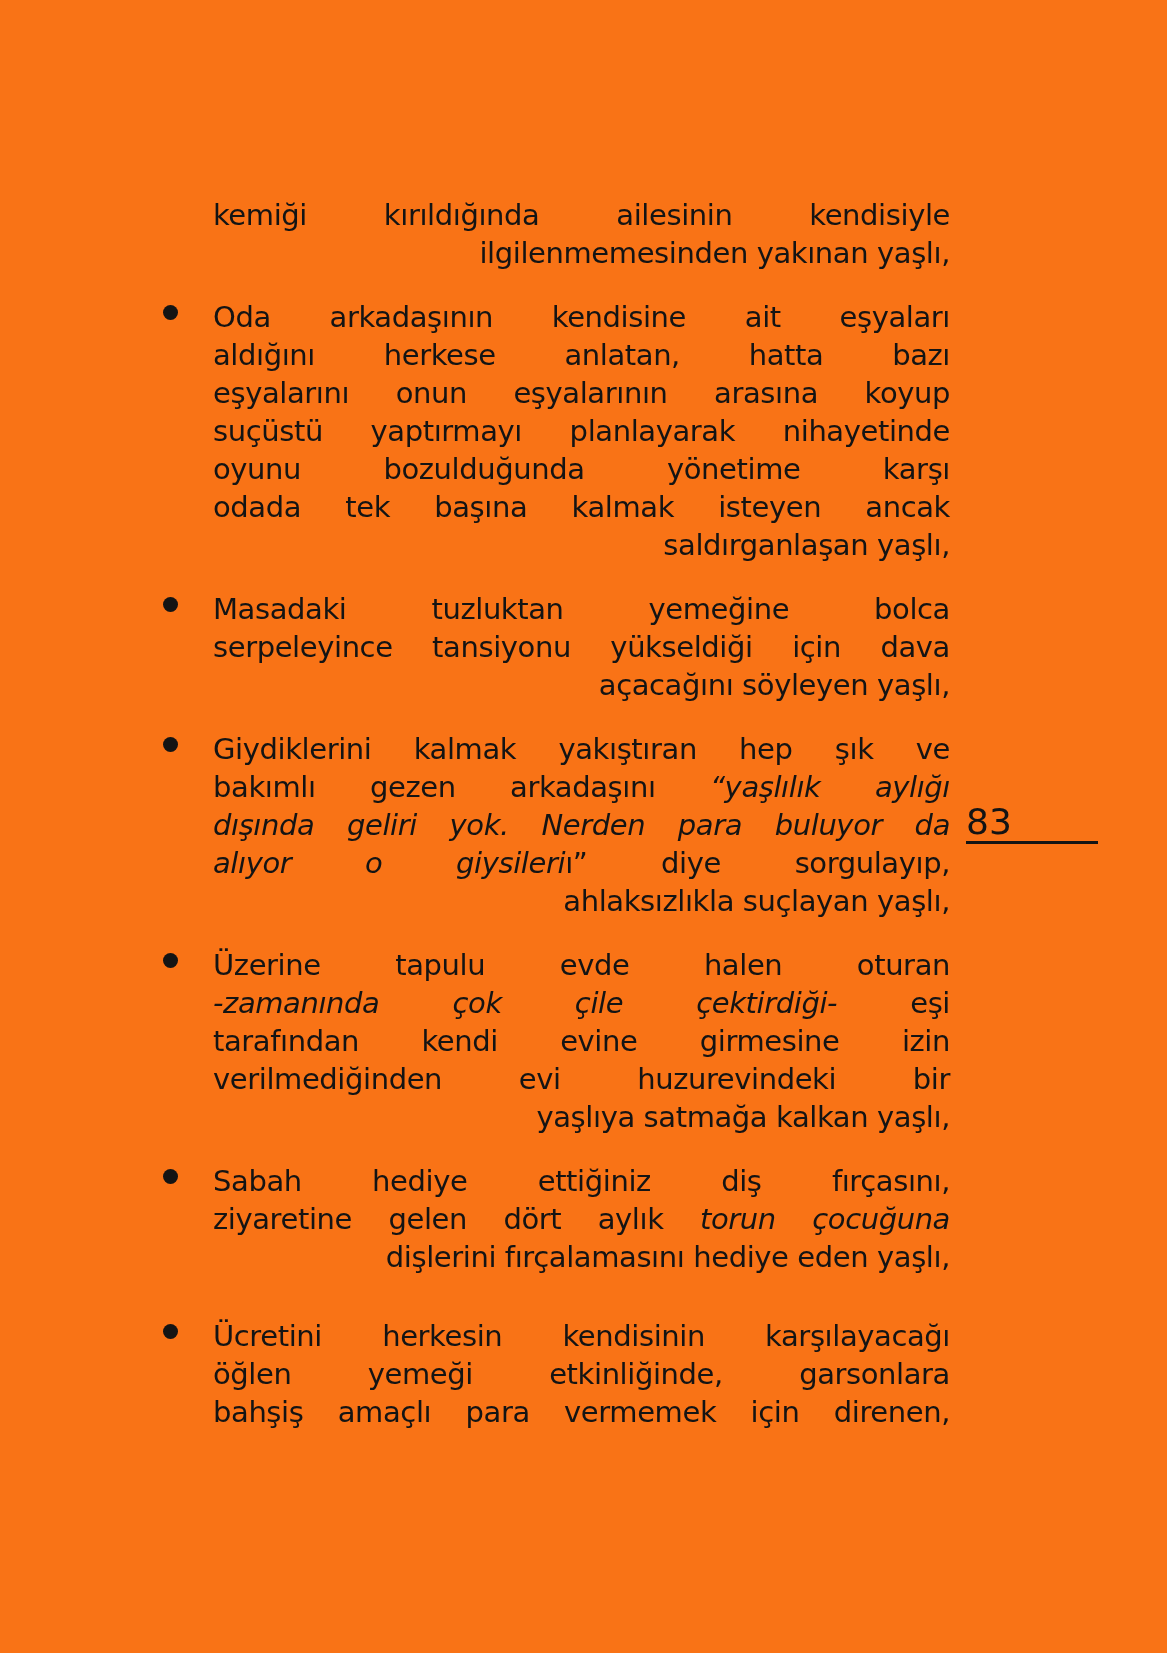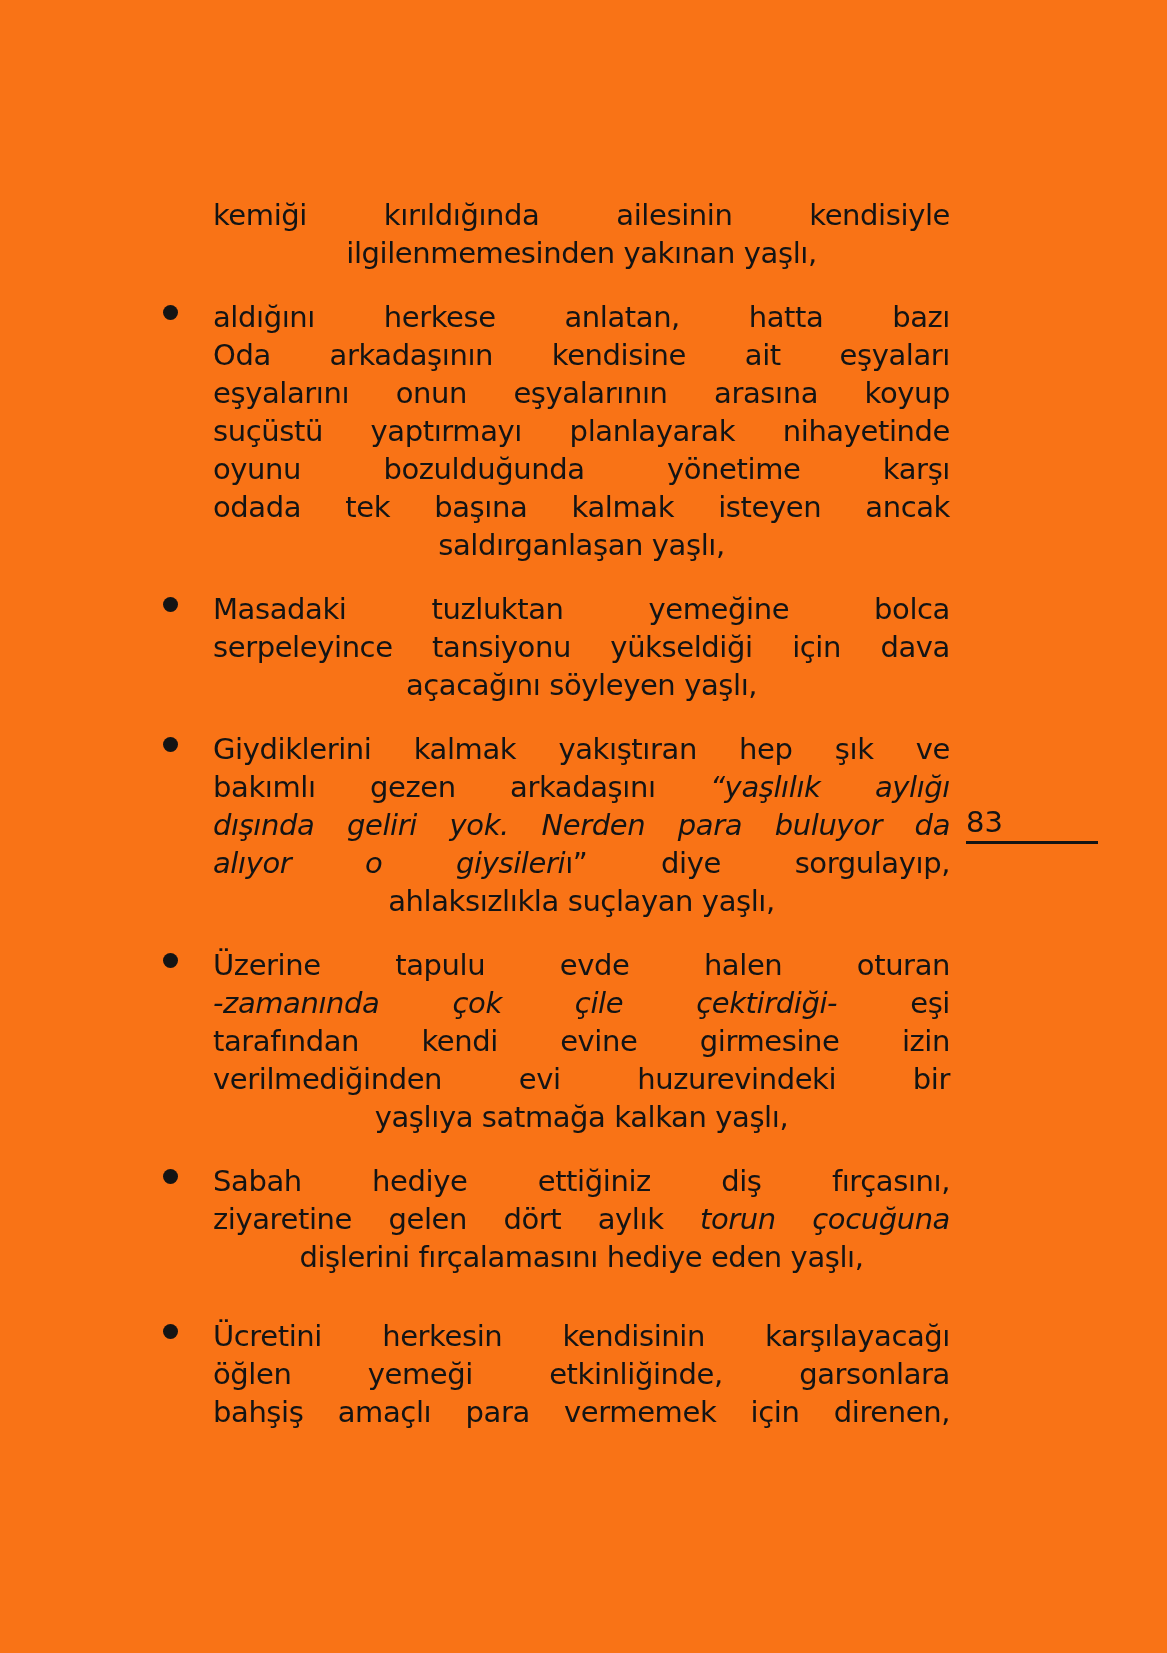--- a/index.html
+++ b/index.html
@@ -35,49 +35,49 @@
     width: 15px; height: 15px;
     border-radius: 50%;
     background: #141414;
   }
   .line { width: 100%; white-space: normal; }
   .line.fill {
     text-align: justify;
     text-align-last: justify;
     text-justify: inter-word;
   }
-  .line.last { text-align: center; }
+  .line.last { text-align: right; }
   .it { font-style: italic; }
   
   .margin-note {
     position: absolute;
     left: 966px;
     top: 805px;
     width: 132px;
-    font-size: 29px;
+    font-size: 36px;
     line-height: 34px;
     color: #141414;
     border-bottom: 3px solid #141414;
     padding-bottom: 2px;
     text-align: left;
   }
 </style>
 </head>
 <body style="background: rgb(255, 255, 255);">
 
 <div class="page" style="color: rgb(20, 20, 20);">
   <div class="content">
       <div class="block">
         <div class="line fill"><span>kemiği kırıldığında ailesinin kendisiyle</span></div>
         <div class="line last"><span>ilgilenmemesinden yakınan yaşlı,</span></div>
       </div>
       <div class="block">
         <span class="dot" title="•"></span>
+        <div class="line fill"><span>Oda arkadaşının kendisine ait eşyaları</span></div>
         <div class="line fill"><span>aldığını herkese anlatan, hatta bazı</span></div>
-        <div class="line fill"><span>Oda arkadaşının kendisine ait eşyaları</span></div>
         <div class="line fill"><span>eşyalarını onun eşyalarının arasına koyup</span></div>
         <div class="line fill"><span>suçüstü yaptırmayı planlayarak nihayetinde</span></div>
         <div class="line fill"><span>oyunu bozulduğunda yönetime karşı</span></div>
         <div class="line fill"><span>odada tek başına kalmak isteyen ancak</span></div>
         <div class="line last"><span>saldırganlaşan yaşlı,</span></div>
       </div>
       <div class="block">
         <span class="dot" title="•"></span>
         <div class="line fill"><span>Masadaki tuzluktan yemeğine bolca</span></div>
         <div class="line fill"><span>serpeleyince tansiyonu yükseldiği için dava</span></div>

